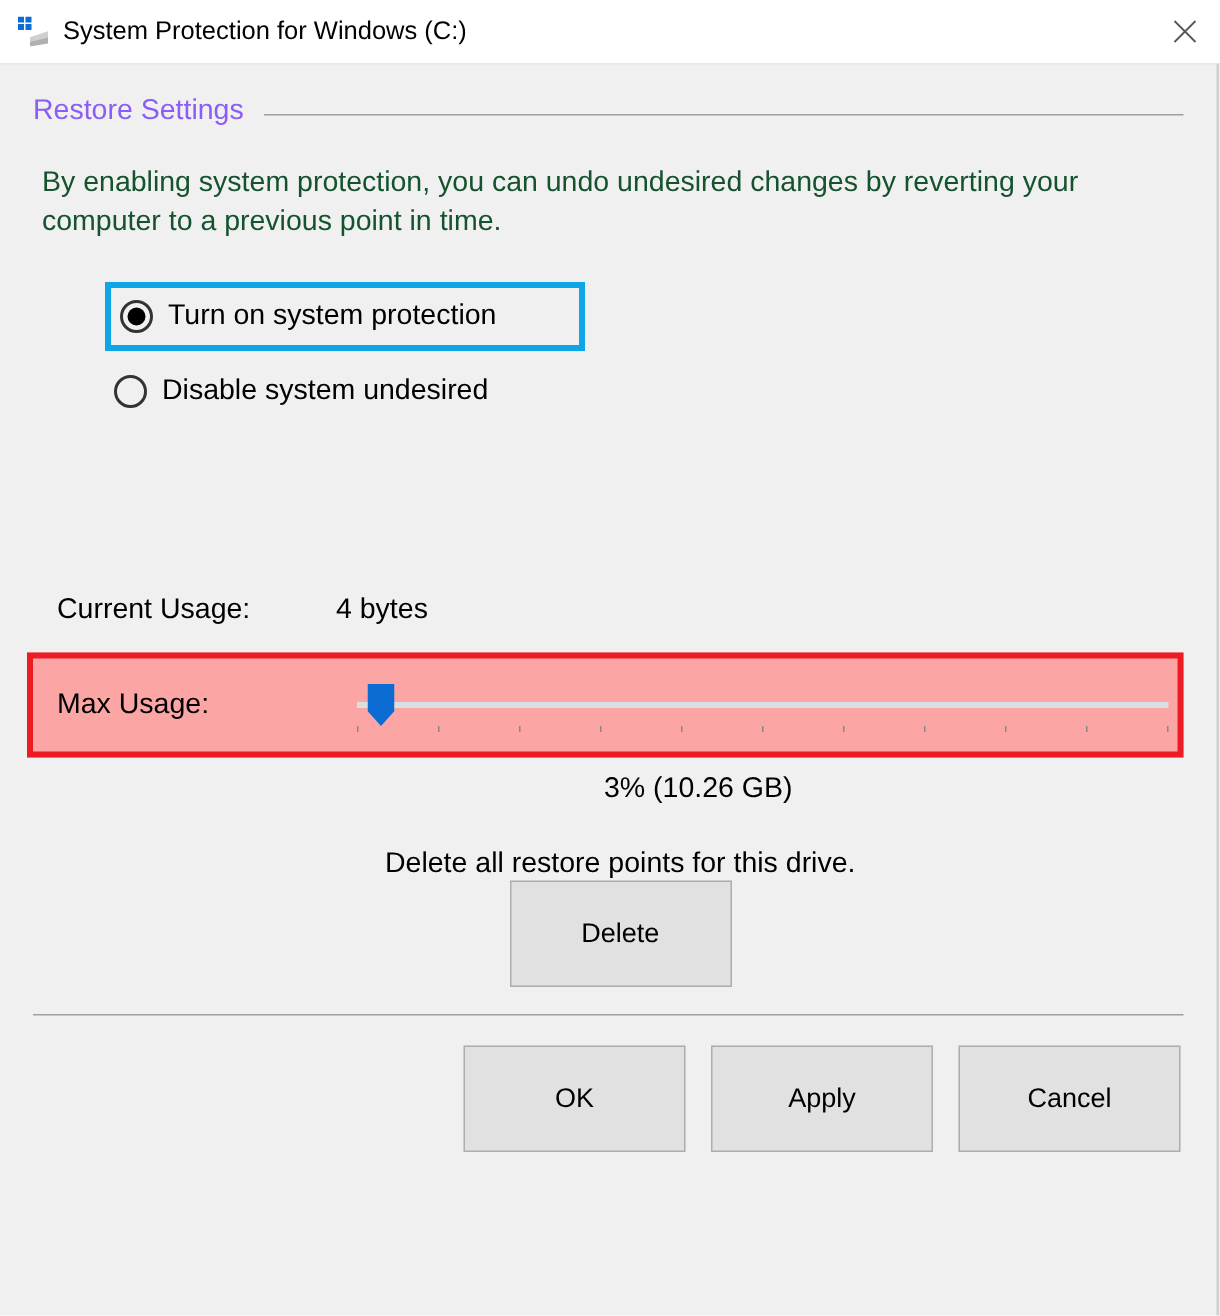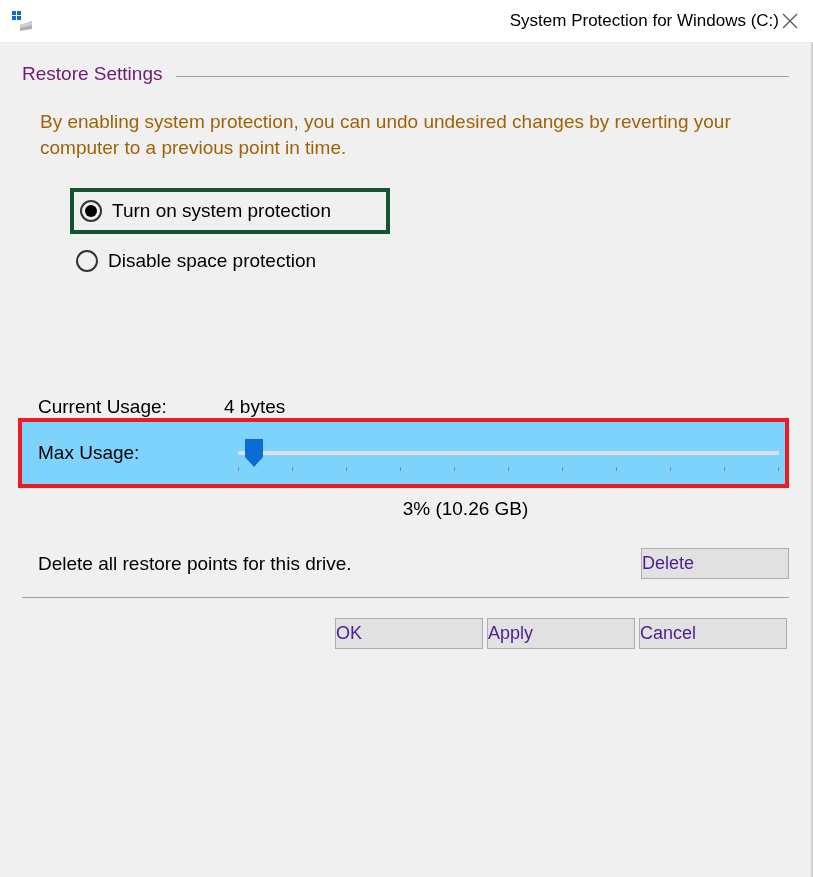--- a/index.html
+++ b/index.html
@@ -28,21 +28,20 @@
       position: relative;
     }
     .titlebar-icon svg {
       width: 100%;
       height: 100%;
     }
     .titlebar-title {
       font-size: 17px;
       color: #000;
       flex: 1;
-      text-align: right;
     }
     .close-btn {
       width: 22px;
       height: 22px;
       display: flex;
       align-items: center;
       justify-content: center;
       cursor: pointer;
       color: #555;
       font-size: 22px;
@@ -59,47 +58,47 @@
       border-top: 1px solid #e8e8e8;
       border-right: 2px solid #d0d0d0;
     }
     .section-header {
       display: flex;
       align-items: center;
       margin-bottom: 24px;
     }
     .section-title {
       font-size: 19px;
-      color: #701a75;
+      color: #8b5cf6;
       white-space: nowrap;
       padding-right: 14px;
     }
     .section-line {
       flex: 1;
       height: 1px;
       background: #a0a0a0;
       margin-top: 4px;
     }
     .section-desc {
       font-size: 19px;
-      color: #a16207;
-      margin: 0 14px 28px 18px;
+      color: #14532d;
+      margin: 0 14px 28px 6px;
       line-height: 1.35;
     }
     .radio-group {
       margin-left: 48px;
     }
     .radio-row {
       display: flex;
       align-items: center;
       padding: 8px 6px;
       margin-bottom: 8px;
     }
     .radio-highlight {
-      border: 4px solid #14532d;
+      border: 4px solid #0ea5e9;
       width: 320px;
     }
     .radio-btn {
       width: 22px;
       height: 22px;
       border: 2px solid #333;
       border-radius: 50%;
       margin-right: 10px;
       position: relative;
       flex-shrink: 0;
@@ -129,23 +128,23 @@
       align-items: center;
     }
     .usage-label {
       width: 186px;
     }
     .usage-value {
       flex: 1;
     }
     .slider-wrap {
       border: 4px solid #ec1c24;
-      margin: 0 0 4px -4px;
+      margin: 17px 0 4px -4px;
       padding: 20px 0 20px 16px;
-      background: #7dd3fc;
+      background: #fca5a5;
     }
     .slider-row {
       display: flex;
       align-items: center;
     }
     .slider-label {
       width: 200px;
       font-size: 19px;
     }
     .slider-track {
@@ -180,44 +179,45 @@
     }
     .slider-value-row {
       text-align: center;
       font-size: 19px;
       margin: 10px 0 28px 120px;
     }
     .delete-row {
       display: flex;
       align-items: center;
       margin: 0 0 16px 16px;
+      flex-direction: column;
     }
     .delete-text {
       font-size: 19px;
       flex: 1;
     }
     .btn {
       background: #e1e1e1;
       border: 1px solid #adadad;
       font-size: 18px;
-      padding: 4px 0;
+      padding: 24px 0;
       width: 148px;
-      text-align: left;
+      text-align: center;
       cursor: pointer;
-      color: #4c1d95;
+      color: #000000;
     }
     .hr-full {
       height: 1px;
       background: #a0a0a0;
       margin: 18px 0 20px 0;
     }
     .footer-btns {
       display: flex;
       justify-content: flex-end;
-      gap: 4px;
+      gap: 17px;
       padding-right: 2px;
     }
   </style>
 </head>
 <body>
 
 <div class="titlebar">
   <div class="titlebar-icon">
     <svg viewBox="0 0 20 20">
       <rect x="0" y="0" width="4" height="4" fill="#0b6cd4"></rect>
@@ -246,21 +246,21 @@
 
   <div class="section-desc">By enabling system protection, you can undo undesired changes by reverting your computer to a previous point in time.</div>
 
   <div class="radio-group">
     <div class="radio-row radio-highlight">
       <div class="radio-btn checked"></div>
       <div class="radio-label">Turn on system protection</div>
     </div>
     <div class="radio-row">
       <div class="radio-btn"></div>
-      <div class="radio-label">Disable space protection</div>
+      <div class="radio-label">Disable system undesired</div>
     </div>
   </div>
 
   <div class="spacer-lg"></div>
 
 
 
   <div style="height:28px"></div>
 
   <div class="usage-row">

